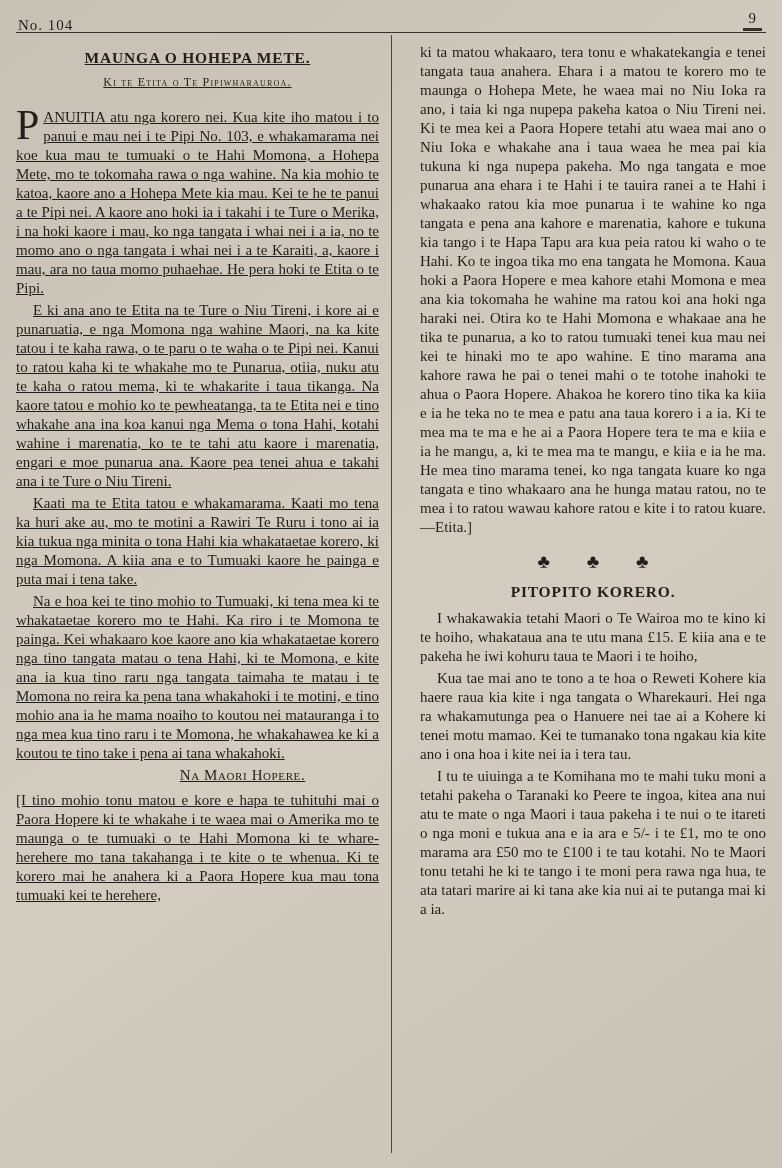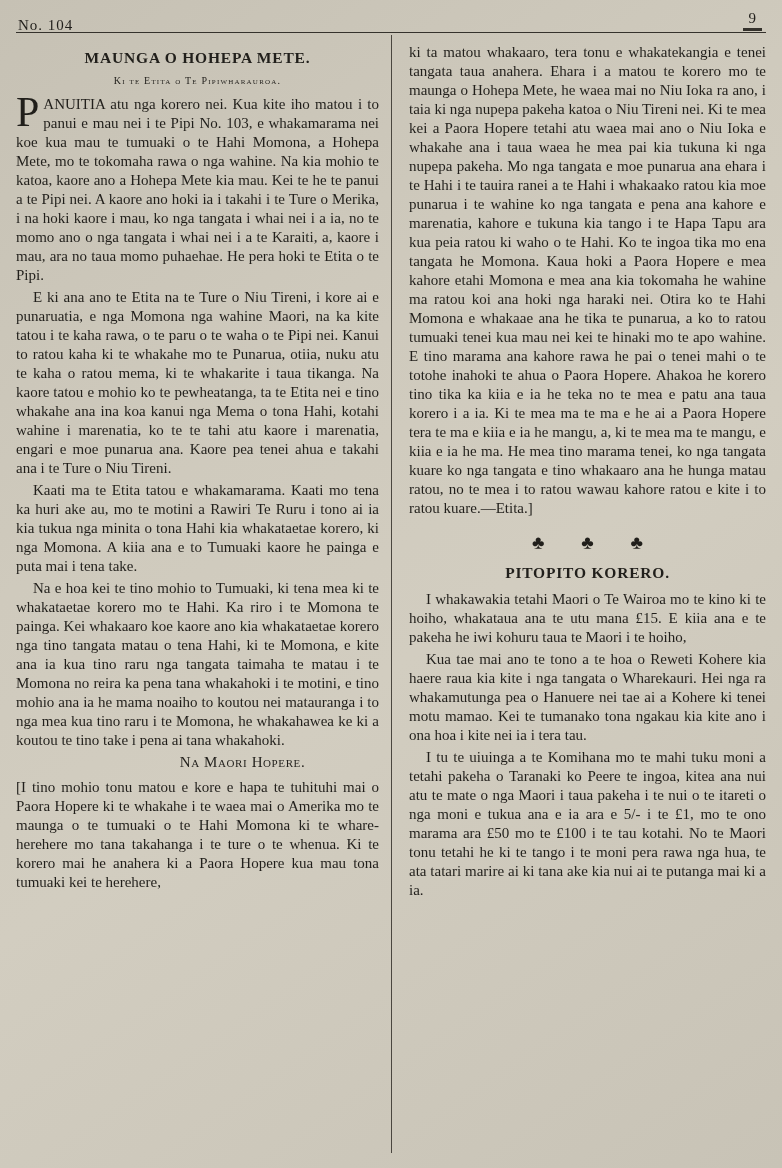--- a/index.html
+++ b/index.html
@@ -46,36 +46,36 @@
     display: flex;
     height: 1118px;
     overflow: hidden;
   }
   .col {
     box-sizing: border-box;
     width: 50%;
     padding-top: 8px;
     overflow: hidden;
   }
-  .col-left  { padding-right: 12px; }
-  .col-right { border-left: 1px solid #4a463f; padding-left: 17px; }
+  .col-left  { padding-right: 12px; text-decoration: underline; }
+  .col-right { border-left: 1px solid #4a463f; padding-left: 28px; }
   
   .section-heading {
     margin: 6px 0 8px 0;
     text-align: center;
     font-size: 15.5px;
     font-weight: bold;
     letter-spacing: 0.8px;
   }
   .subheading {
     text-align: center;
     font-variant: small-caps;
     letter-spacing: 1.2px;
-    font-size: 10px;
-    margin: 0 0 9px 0;
+    font-size: 12px;
+    margin: 0 0 18px 0;
   }
   .para {
     margin: 0 0 3px 0;
     font-size: 15px;
     line-height: 19px;
     text-align: justify;
     text-indent: 17px;
   }
   .para.lead { text-indent: 0; }
   .para.no-indent { text-indent: 0; }
@@ -126,21 +126,21 @@
       <div class="subheading">Ki te Etita o Te Pipiwharauroa.</div>
 
       <p class="para lead"><span class="dropcap">P</span><span>ANUITIA atu nga korero nei.  Kua kite iho matou i to panui e mau nei i te Pipi No. 103, e whakamarama nei koe kua mau te tumuaki o te Hahi Momona, a Hohepa Mete, mo te tokomaha rawa o nga wahine. Na kia mohio te katoa, kaore ano a Hohepa Mete kia mau.  Kei te he te panui a te Pipi nei.  A kaore ano hoki ia i takahi i te Ture o Merika, i na hoki kaore i mau, ko nga tangata i whai nei i a ia, no te momo ano o nga tangata i whai nei i a te Karaiti, a, kaore i mau, ara no taua momo puhaehae.  He pera hoki te Etita o te Pipi.</span></p>
 
       <p class="para">E ki ana ano te Etita na te Ture o Niu Tireni, i kore ai e punaruatia, e nga Momona nga wahine Maori, na ka kite tatou i te kaha rawa, o te paru o te waha o te Pipi nei.  Kanui to ratou kaha ki te whakahe mo te Punarua, otiia, nuku atu te kaha o ratou mema, ki te whakarite i taua tikanga.  Na kaore tatou e mohio ko te pewheatanga, ta te Etita nei e tino whakahe ana ina koa kanui nga Mema o tona Hahi, kotahi wahine i marenatia, ko te te tahi atu kaore i marenatia, engari e moe punarua ana.  Kaore pea tenei ahua e takahi ana i te Ture o Niu Tireni.</p>
       <p class="para">Kaati ma te Etita tatou e whakamarama. Kaati mo tena ka huri ake au, mo te motini a Rawiri Te Ruru i tono ai ia kia tukua nga minita o tona Hahi kia whakataetae korero, ki nga Momona.  A kiia ana e to Tumuaki kaore he painga e puta mai i tena take.</p>
       <p class="para">Na e hoa kei te tino mohio to Tumuaki, ki tena mea ki te whakataetae korero mo te Hahi.  Ka riro i te Momona te painga.  Kei whakaaro koe kaore ano kia whakataetae korero nga tino tangata matau o tena Hahi, ki te Momona, e kite ana ia kua tino raru nga tangata taimaha te matau i te Momona no reira ka pena tana whakahoki i te motini, e tino mohio ana ia he mama noaiho to koutou nei matauranga i to nga mea kua tino raru i te Momona, he whakahawea ke ki a koutou te tino take i pena ai tana whakahoki.</p>
 
       <div class="signature">Na Maori Hopere.</div>
 
-      <p class="para no-indent">[I tino mohio tonu matou e kore e hapa te tuhituhi mai o Paora Hopere ki te whakahe i te waea mai o Amerika mo te maunga o te tumuaki o te Hahi Momona ki te whare-herehere mo tana takahanga i te ture o te whenua. Ki te korero mai he anahera ki a Paora Hopere kua mau tona tumuaki kei te herehere,</p>
+      <p class="para no-indent">[I tino mohio tonu matou e kore e hapa te tuhituhi mai o Paora Hopere ki te whakahe i te waea mai o Amerika mo te maunga o te tumuaki o te Hahi Momona ki te whare-herehere mo tana takahanga i te kite o te whenua. Ki te korero mai he anahera ki a Paora Hopere kua mau tona tumuaki kei te herehere,</p>
 
     </div>
 
     <div class="col col-right">
 
       <p class="para no-indent">ki ta matou whakaaro, tera tonu e whakatekangia e tenei tangata taua anahera.  Ehara i a matou te korero mo te maunga o Hohepa Mete, he waea mai no Niu Ioka ra ano, i taia ki nga nupepa pakeha katoa o Niu Tireni nei.  Ki te mea kei a Paora Hopere tetahi atu waea mai ano o Niu Ioka e whakahe ana i taua waea he mea pai kia tukuna ki nga nupepa pakeha.  Mo nga tangata e moe punarua ana ehara i te Hahi i te tauira ranei a te Hahi i whakaako ratou kia moe punarua i te wahine ko nga tangata e pena ana kahore e marenatia, kahore e tukuna kia tango i te Hapa Tapu ara kua peia ratou ki waho o te Hahi.  Ko te ingoa tika mo ena tangata he Momona.  Kaua hoki a Paora Hopere e mea kahore etahi Momona e mea ana kia tokomaha he wahine ma ratou koi ana hoki nga haraki nei.  Otira ko te Hahi Momona e whakaae ana he tika te punarua, a ko to ratou tumuaki tenei kua mau nei kei te hinaki mo te apo wahine.  E tino marama ana kahore rawa he pai o tenei mahi o te totohe inahoki te ahua o Paora Hopere.  Ahakoa he korero tino tika ka kiia e ia he teka no te mea e patu ana taua korero i a ia.  Ki te mea ma te ma e he ai a Paora Hopere tera te ma e kiia e ia he mangu, a, ki te mea ma te mangu, e kiia e ia he ma.  He mea tino marama tenei, ko nga tangata kuare ko nga tangata e tino whakaaro ana he hunga matau ratou, no te mea i to ratou wawau kahore ratou e kite i to ratou kuare.—Etita.]</p>
 
       <div class="ornament">♣ ♣ ♣</div>
 
       <h2 class="section-heading">PITOPITO KORERO.</h2>

